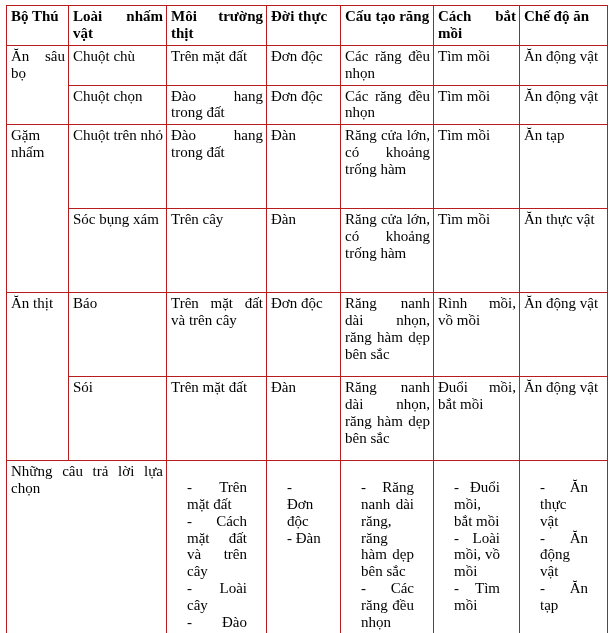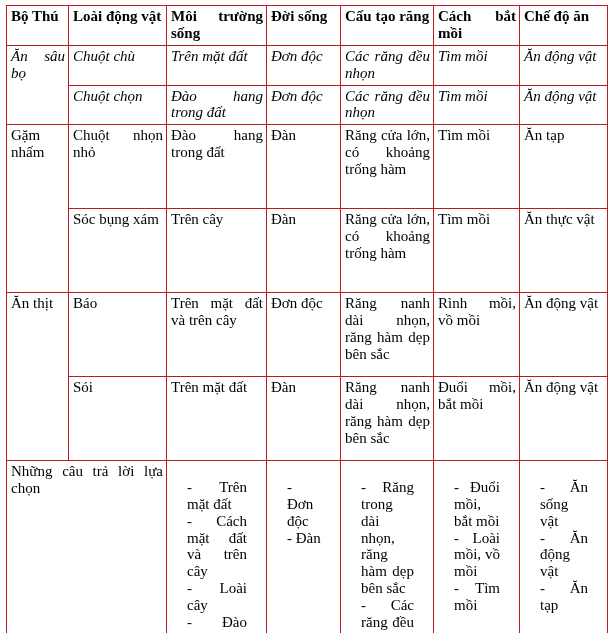--- a/index.html
+++ b/index.html
@@ -58,44 +58,44 @@
     list-style: none;
   }
   .opt-list li {
     margin: 0;
     padding: 0;
     text-align: justify;
     text-justify: inter-word;
   }
   
   tr.r-head td, tr.r-head th { height: 34px; }
-  tr.r-tall td { height: 30px; font-style: italic; }
+  tr.r-tall td { height: 30px; }
   td.tall-merge { height: 152px; font-family: Liberation Serif, serif; }
   td.last-row { height: 186px; }
 </style>
 </head>
 <body>
 
 <div id="table-wrap">
   <table class="data-table">
     <colgroup>
       <col class="c1">
         <col class="c2">
         <col class="c3">
         <col class="c4">
         <col class="c5">
         <col class="c6">
         <col class="c7">
     </colgroup>
     <thead>
       <tr class="r-head">
         <th class="bold-cell">Bộ Thú</th>
-        <th class="bold-cell">Loài động vật</th>
-        <th class="bold-cell">Môi trường sống</th>
-        <th class="bold-cell">Đời sống</th>
+        <th class="bold-cell">Loài nhấm vật</th>
+        <th class="bold-cell">Môi trường thịt</th>
+        <th class="bold-cell">Đời thực</th>
         <th class="bold-cell">Cấu tạo răng</th>
         <th class="bold-cell">Cách bắt mồi</th>
         <th class="bold-cell">Chế độ ăn</th>
       </tr>
     </thead>
     <tbody>
 
       <tr class="r-tall">
         <td class="bold-cell" rowspan="2">Ăn sâu bọ</td>
         <td>Chuột chù</td>
@@ -109,21 +109,21 @@
         <td>Chuột chọn</td>
         <td>Đào hang trong đất</td>
         <td>Đơn độc</td>
         <td>Các răng đều nhọn</td>
         <td>Tìm mồi</td>
         <td>Ăn động vật</td>
       </tr>
 
       <tr>
         <td class="bold-cell" rowspan="2">Gặm nhấm</td>
-        <td>Chuột nhọn nhỏ</td>
+        <td>Chuột trên nhỏ</td>
         <td>Đào hang trong đất</td>
         <td>Đàn</td>
         <td style="height:78px">Răng cửa lớn, có khoảng trống hàm</td>
         <td>Tìm mồi</td>
         <td>Ăn tạp</td>
       </tr>
       <tr>
         <td>Sóc bụng xám</td>
         <td>Trên cây</td>
         <td>Đàn</td>
@@ -161,35 +161,35 @@
           </ul>
         </td>
         <td class="last-row">
           <ul class="opt-list">
             <li>- Đơn độc</li>
             <li>- Đàn</li>
           </ul>
         </td>
         <td class="last-row">
           <ul class="opt-list">
-            <li>- Răng trong dài nhọn, răng hàm dẹp bên sắc</li>
+            <li>- Răng nanh dài răng, răng hàm dẹp bên sắc</li>
             <li>- Các răng đều nhọn</li>
             <li>- Răng cửa lớn, có khoảng trống hàm</li>
           </ul>
         </td>
         <td class="last-row">
           <ul class="opt-list">
             <li>- Đuổi mồi, bắt mồi</li>
             <li>- Loài mồi, vồ mồi</li>
             <li>- Tìm mồi</li>
           </ul>
         </td>
         <td class="last-row">
           <ul class="opt-list">
-            <li>- Ăn sống vật</li>
+            <li>- Ăn thực vật</li>
             <li>- Ăn động vật</li>
             <li>- Ăn tạp</li>
           </ul>
         </td>
       </tr>
     </tbody>
   </table>
 </div>
 
 </body></html>

